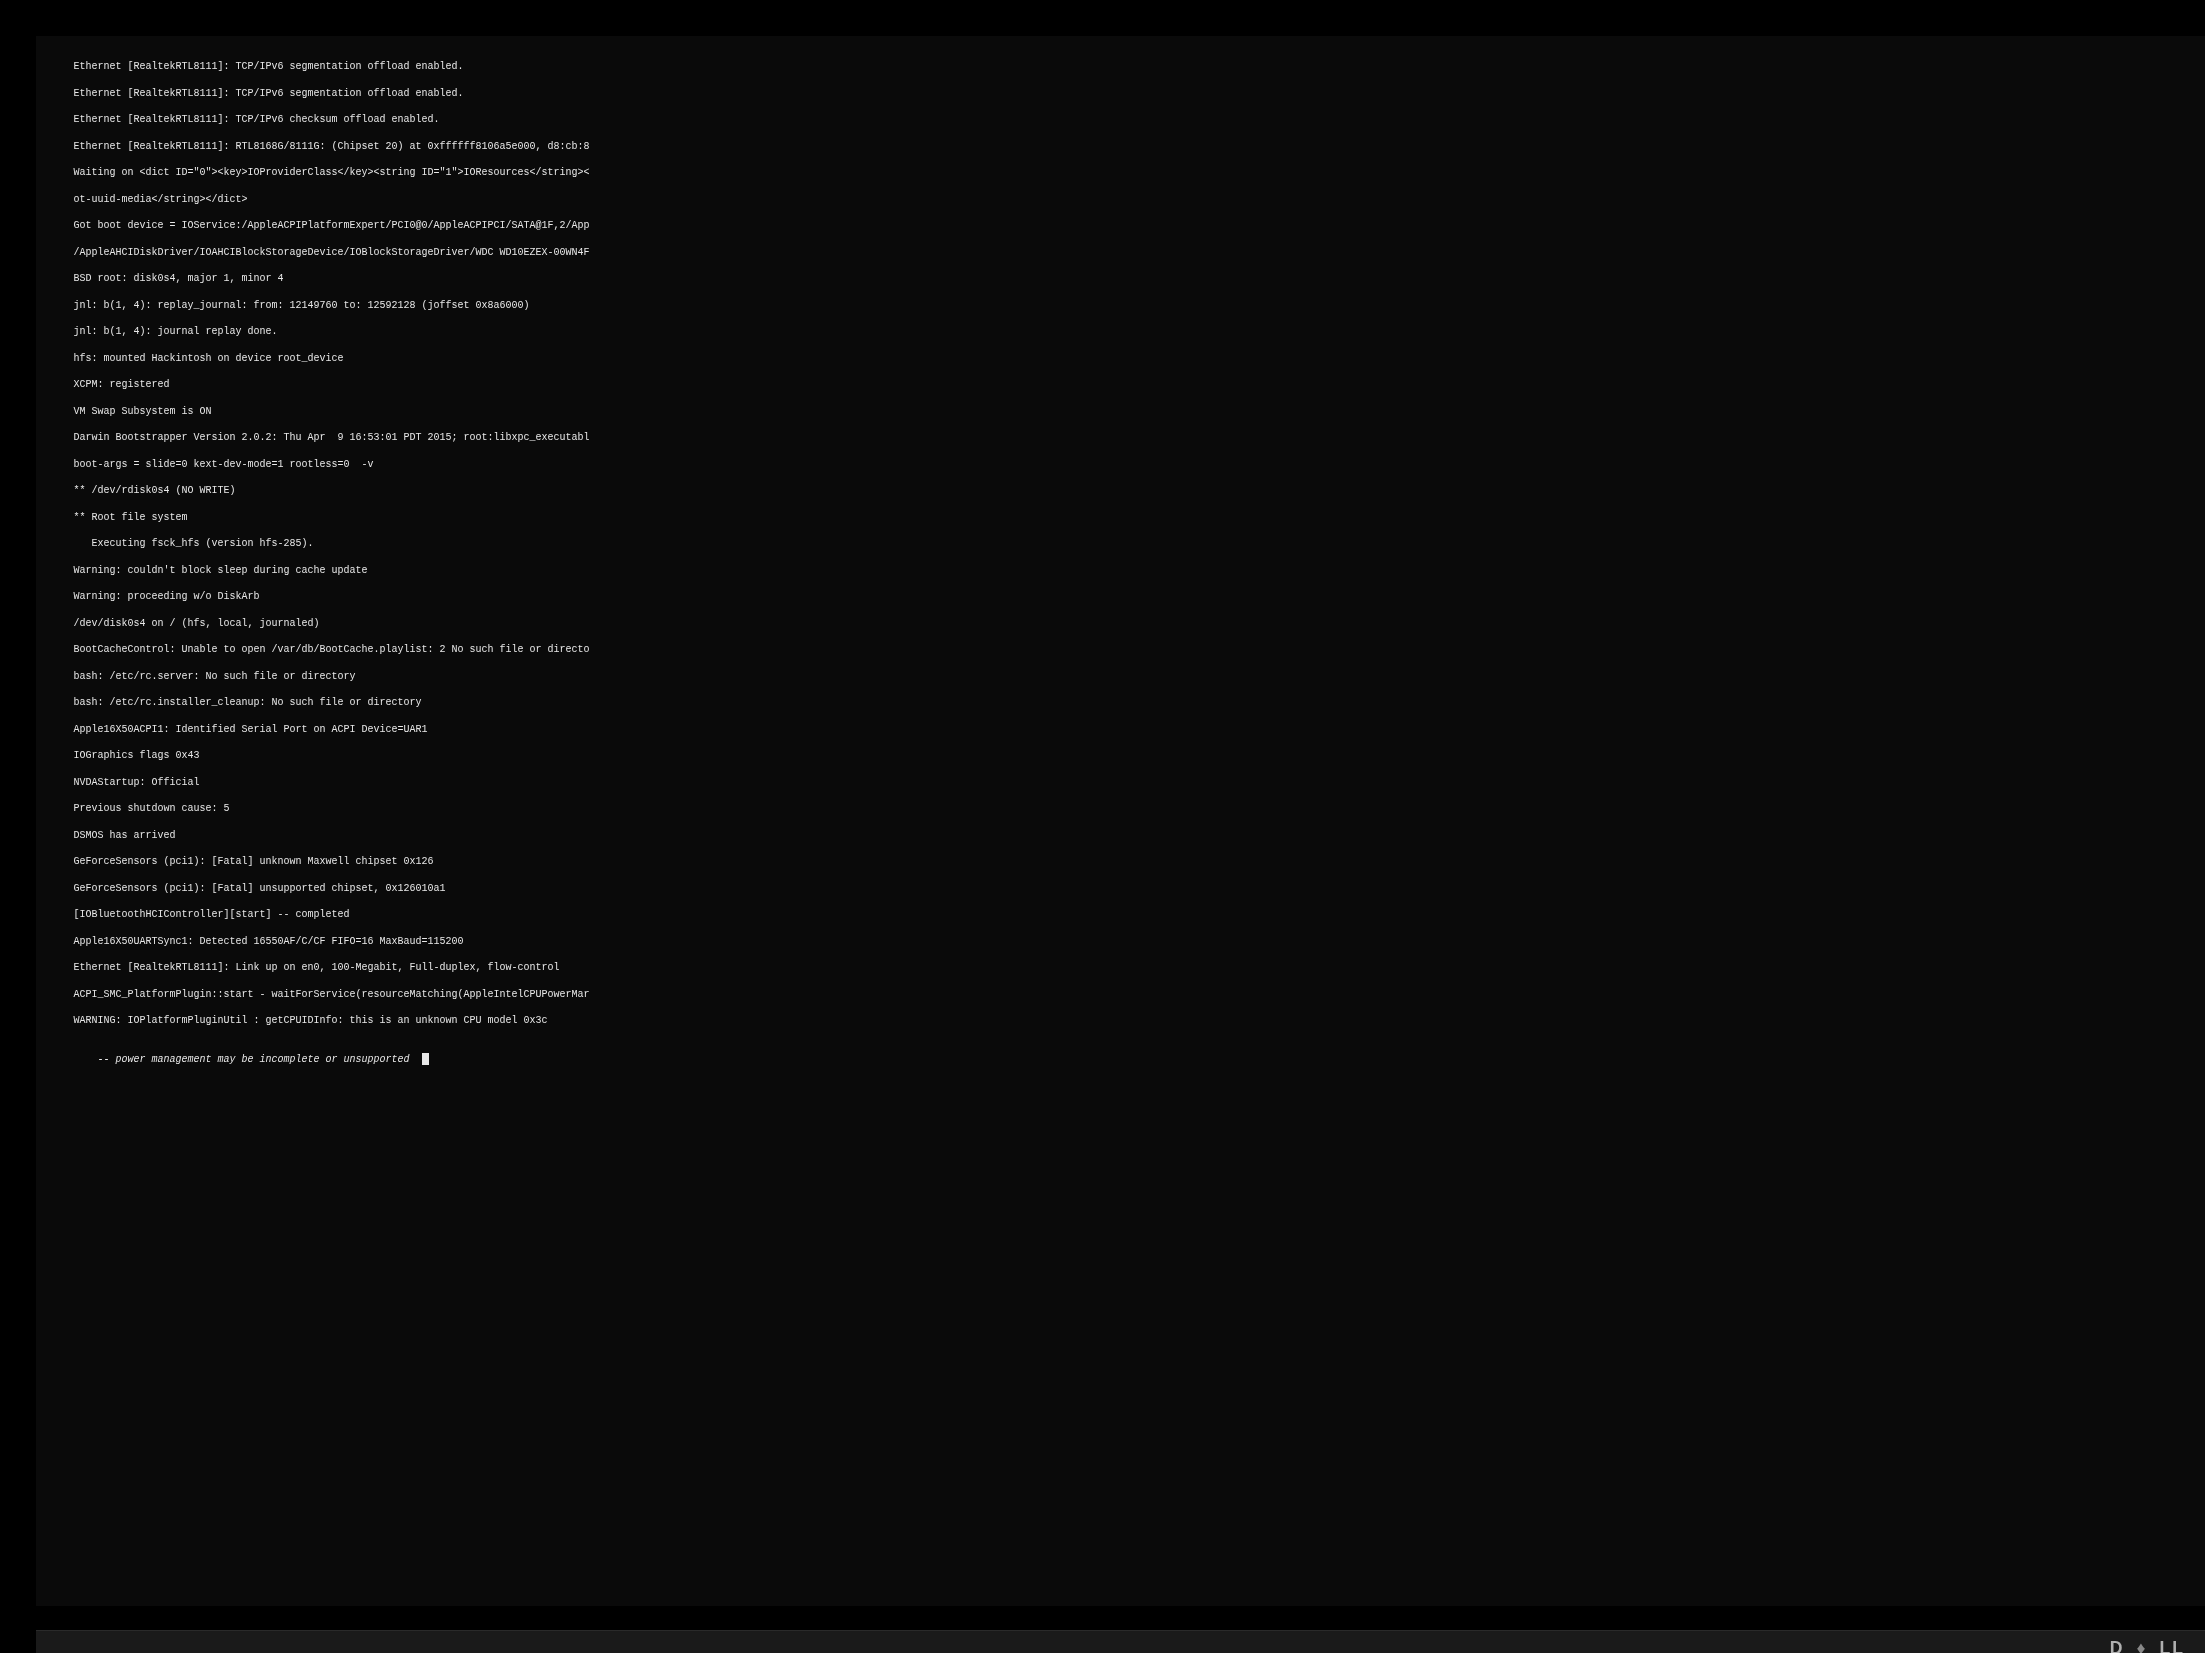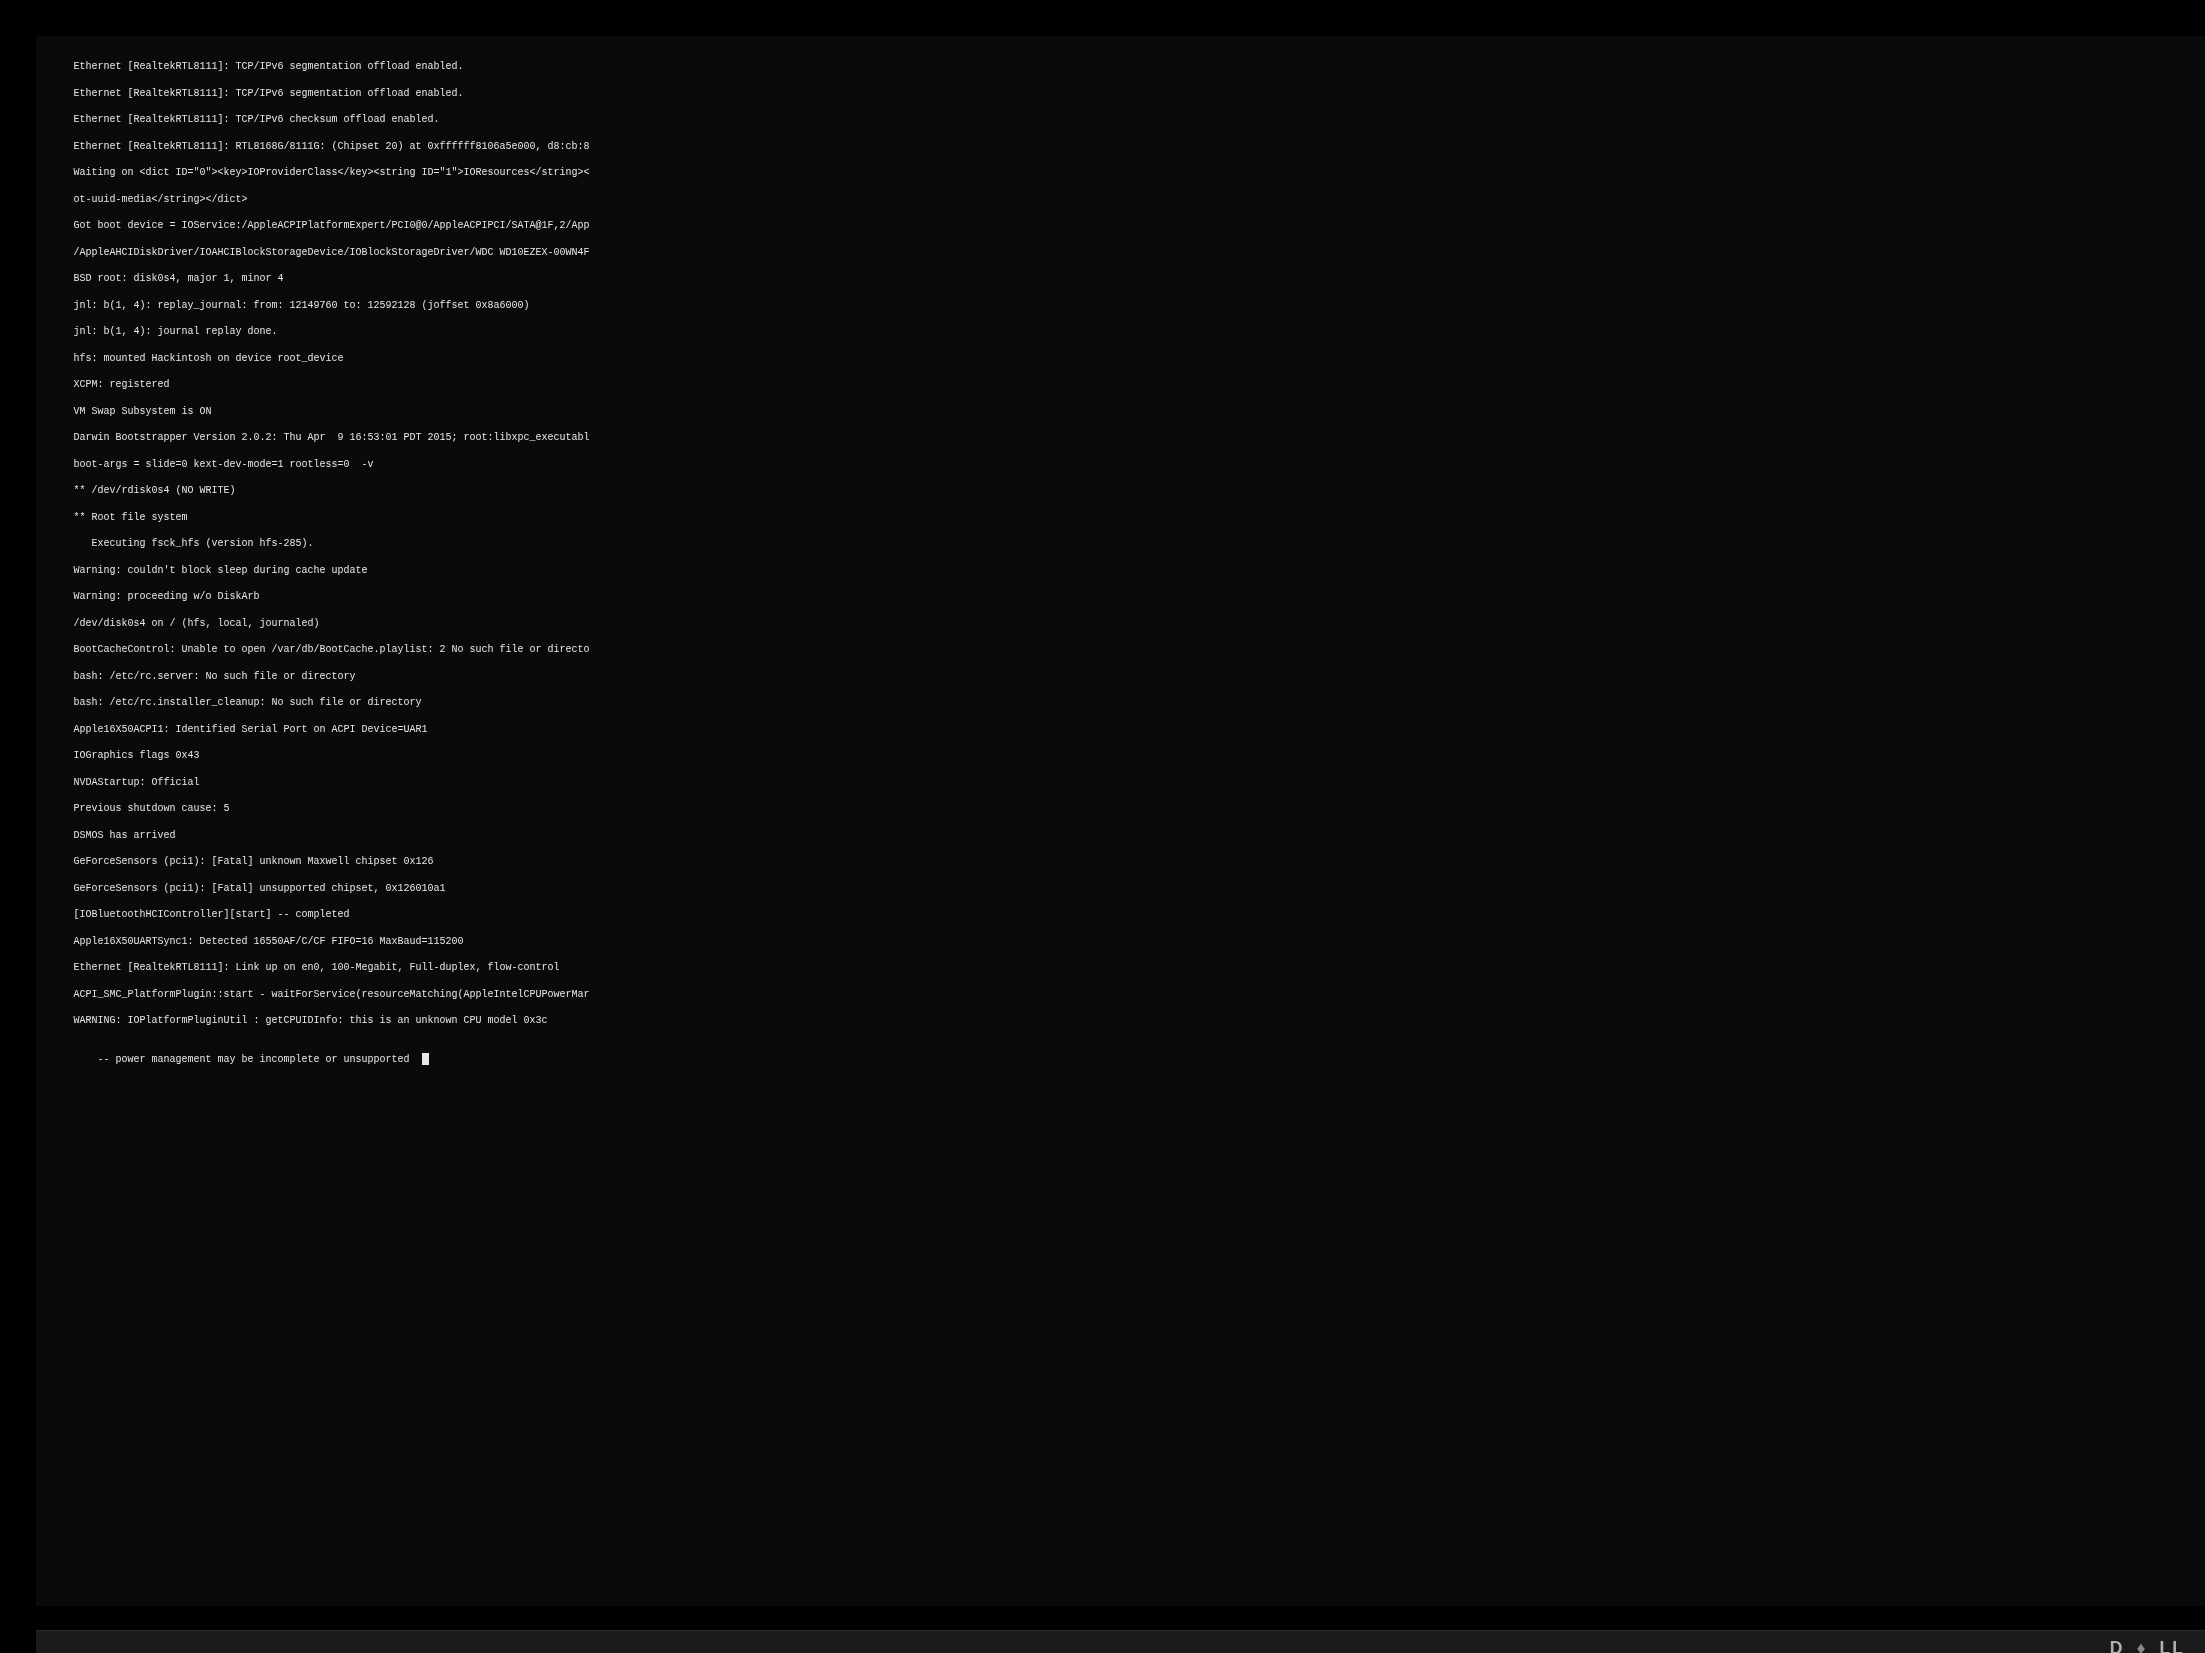--- a/index.html
+++ b/index.html
@@ -30,20 +30,21 @@
       color: #e8e8e8;
       font-size: 10px;
       line-height: 1.45;
       white-space: pre-wrap;
       word-break: break-all;
     }
 
     .cursor-line {
       display: flex;
       align-items: flex-start;
+      font-style: italic;
     }
 
     .cursor {
       display: inline-block;
       width: 6.8px;
       height: 12px;
       background-color: #e8e8e8;
       margin-left: 0.7px;
       animation: blink 1s step-end infinite;
     }

